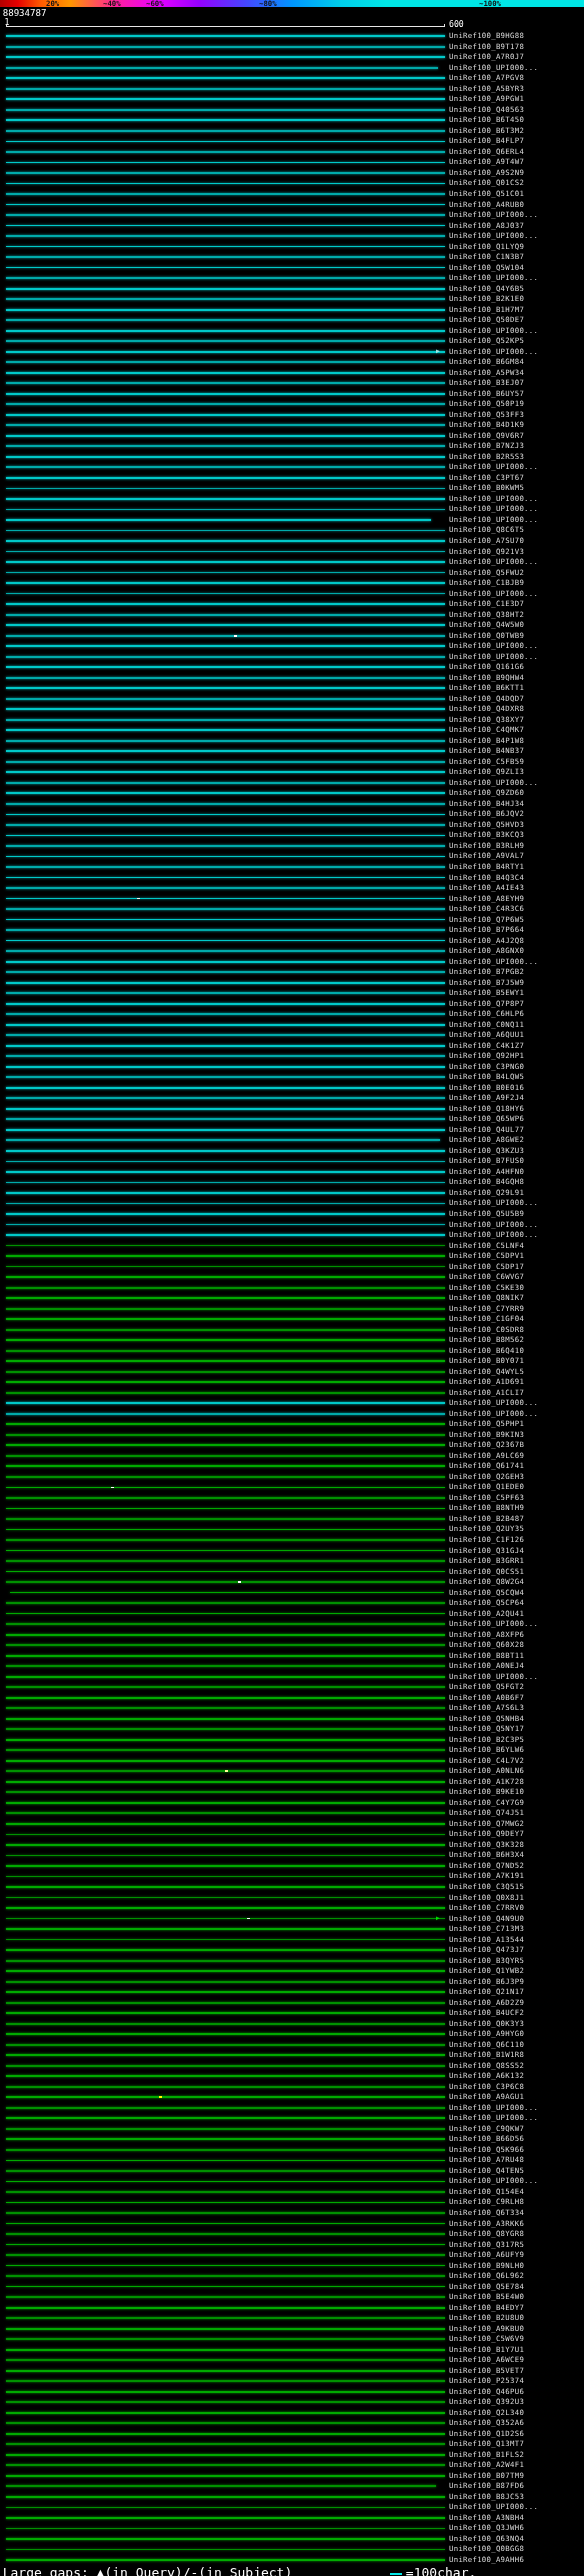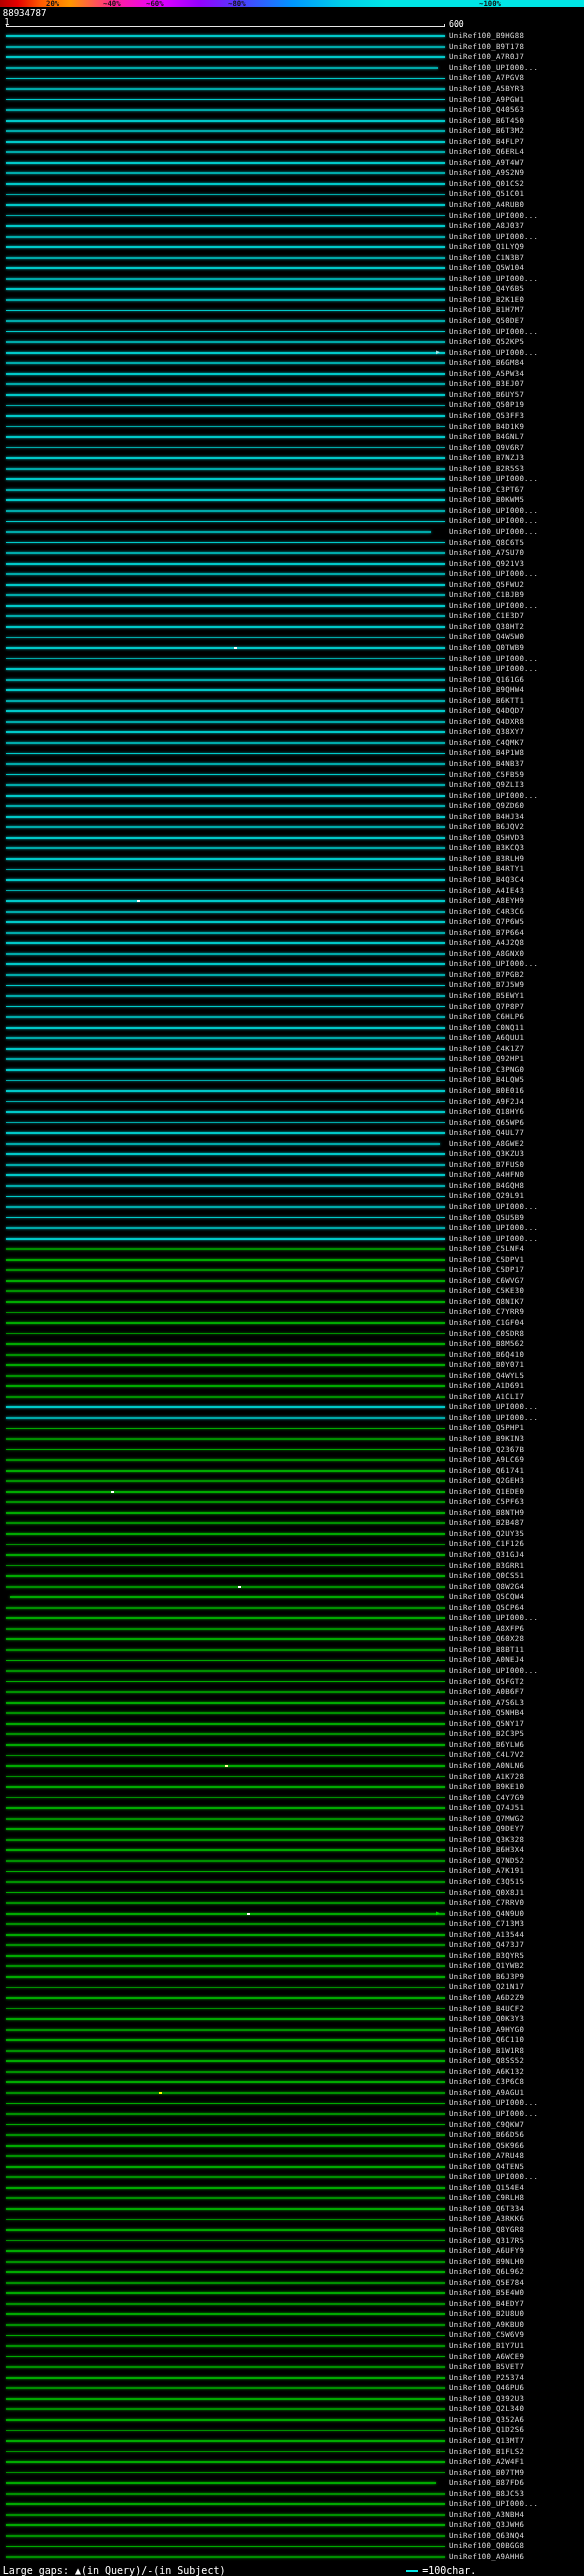--- a/index.html
+++ b/index.html
@@ -26,35 +26,35 @@
   .rows{position:absolute;left:0;top:31px;width:585px;height:2533px;display:flex;flex-direction:column;}
   .arow{position:relative;flex:1 1 auto;min-height:0;}
   .bar{position:absolute;top:calc(50% - 0.9px);height:1.8px;}
   .arow:nth-child(even) .bar{filter:brightness(0.85);}
   .dot{position:absolute;top:calc(50% - 0.9px);width:2.7px;height:1.8px;}
   .mark{position:absolute;left:436px;top:calc(50% - 3.7px);font-size:6.4px;line-height:7.3px;}
   .lab{position:absolute;left:449px;top:50%;transform:translateY(-50%);
        font-size:7.3px;line-height:8.2px;letter-spacing:0.3px;color:#dcdcdc;white-space:pre;}
 
   
-  .footer{position:absolute;left:0;top:2563px;width:480px;height:12.8px;font-size:10px;color:#ffffff;}
+  .footer{position:absolute;left:0;top:2563px;width:480px;height:12.8px;font-size:13px;color:#ffffff;}
   .gaps{position:absolute;left:2.7px;top:1.8px;}
   .unit{position:absolute;right:3.7px;top:1.8px;}
   .unit-dash{display:inline-block;width:12px;height:1.8px;background:#00e6e6;margin-right:3.7px;vertical-align:1.8px;}
 </style>
 </head>
 <body>
 
 <div class="screen">
 
   <div class="scalebar">
     <span class="scale-label" style="left:46px">20%</span>
     <span class="scale-label" style="left:103px">~40%</span>
     <span class="scale-label" style="left:146px">~60%</span>
-    <span class="scale-label" style="left:228px">~80%</span>
+    <span class="scale-label" style="left:259px">~80%</span>
     <span class="scale-label" style="left:479px">~100%</span>
   </div>
 
   <div class="query-line">88934787</div>
 
   <div class="ruler">
     <span class="ruler-start">1</span>
     <span class="ruler-line"></span>
     <span class="ruler-end">600</span>
   </div>
@@ -208,24 +208,20 @@
       <div class="arow">
         <span class="bar" style="left: 5.5px; width: 439px; background: rgb(0, 200, 200); box-shadow: rgb(0, 200, 200) 0px 0px 2.7px;"></span>
         <span class="lab">UniRef100_Q53FF3</span>
       </div>
       <div class="arow">
         <span class="bar" style="left: 5.5px; width: 439px; background: rgb(0, 200, 200); box-shadow: rgb(0, 200, 200) 0px 0px 2.7px;"></span>
         <span class="lab">UniRef100_B4D1K9</span>
       </div>
       <div class="arow">
         <span class="bar" style="left: 5.5px; width: 439px; background: rgb(0, 200, 200); box-shadow: rgb(0, 200, 200) 0px 0px 2.7px;"></span>
-        <span class="lab">UniRef100_B4GNL7</span>
-      </div>
-      <div class="arow">
-        <span class="bar" style="left: 5.5px; width: 439px; background: rgb(0, 200, 200); box-shadow: rgb(0, 200, 200) 0px 0px 2.7px;"></span>
         <span class="lab">UniRef100_Q9V6R7</span>
       </div>
       <div class="arow">
         <span class="bar" style="left: 5.5px; width: 439px; background: rgb(0, 200, 200); box-shadow: rgb(0, 200, 200) 0px 0px 2.7px;"></span>
         <span class="lab">UniRef100_B7NZJ3</span>
       </div>
       <div class="arow">
         <span class="bar" style="left: 5.5px; width: 439px; background: rgb(0, 200, 200); box-shadow: rgb(0, 200, 200) 0px 0px 2.7px;"></span>
         <span class="lab">UniRef100_B2R5S3</span>
       </div>
@@ -373,20 +369,24 @@
       <div class="arow">
         <span class="bar" style="left: 5.5px; width: 439px; background: rgb(0, 200, 200); box-shadow: rgb(0, 200, 200) 0px 0px 2.7px;"></span>
         <span class="lab">UniRef100_B3KCQ3</span>
       </div>
       <div class="arow">
         <span class="bar" style="left: 5.5px; width: 439px; background: rgb(0, 200, 200); box-shadow: rgb(0, 200, 200) 0px 0px 2.7px;"></span>
         <span class="lab">UniRef100_B3RLH9</span>
       </div>
       <div class="arow">
         <span class="bar" style="left: 5.5px; width: 439px; background: rgb(0, 200, 200); box-shadow: rgb(0, 200, 200) 0px 0px 2.7px;"></span>
+        <span class="lab">UniRef100_A9VAL7</span>
+      </div>
+      <div class="arow">
+        <span class="bar" style="left: 5.5px; width: 439px; background: rgb(0, 200, 200); box-shadow: rgb(0, 200, 200) 0px 0px 2.7px;"></span>
         <span class="lab">UniRef100_B4RTY1</span>
       </div>
       <div class="arow">
         <span class="bar" style="left: 5.5px; width: 439px; background: rgb(0, 200, 200); box-shadow: rgb(0, 200, 200) 0px 0px 2.7px;"></span>
         <span class="lab">UniRef100_B4Q3C4</span>
       </div>
       <div class="arow">
         <span class="bar" style="left: 5.5px; width: 439px; background: rgb(0, 200, 200); box-shadow: rgb(0, 200, 200) 0px 0px 2.7px;"></span>
         <span class="lab">UniRef100_A4IE43</span>
       </div>
@@ -657,20 +657,24 @@
         <span class="dot" style="left: 238px; background: rgb(255, 255, 255);"></span>
         <span class="lab">UniRef100_Q8W2G4</span>
       </div>
       <div class="arow">
         <span class="bar" style="left: 10px; width: 434px; background: rgb(0, 170, 0); box-shadow: rgb(0, 170, 0) 0px 0px 2.7px;"></span>
         <span class="lab">UniRef100_Q5CQW4</span>
       </div>
       <div class="arow">
         <span class="bar" style="left: 5.5px; width: 439px; background: rgb(0, 170, 0); box-shadow: rgb(0, 170, 0) 0px 0px 2.7px;"></span>
         <span class="lab">UniRef100_Q5CP64</span>
+      </div>
+      <div class="arow">
+        <span class="bar" style="left: 5.5px; width: 439px; background: rgb(0, 170, 0); box-shadow: rgb(0, 170, 0) 0px 0px 2.7px;"></span>
+        <span class="lab">UniRef100_A2QU41</span>
       </div>
       <div class="arow">
         <span class="bar" style="left: 5.5px; width: 439px; background: rgb(0, 170, 0); box-shadow: rgb(0, 170, 0) 0px 0px 2.7px;"></span>
         <span class="lab">UniRef100_UPI000...</span>
       </div>
       <div class="arow">
         <span class="bar" style="left: 5.5px; width: 439px; background: rgb(0, 170, 0); box-shadow: rgb(0, 170, 0) 0px 0px 2.7px;"></span>
         <span class="lab">UniRef100_A8XFP6</span>
       </div>
       <div class="arow">

